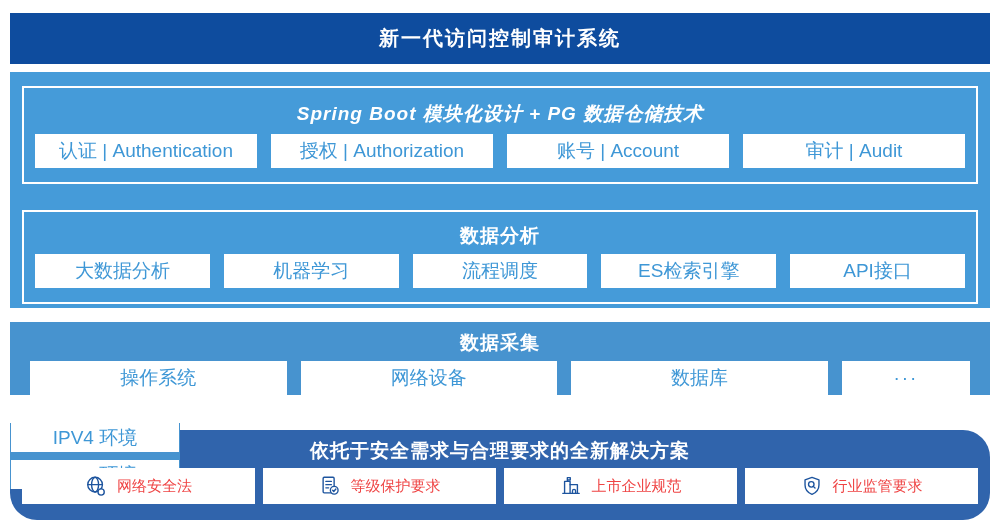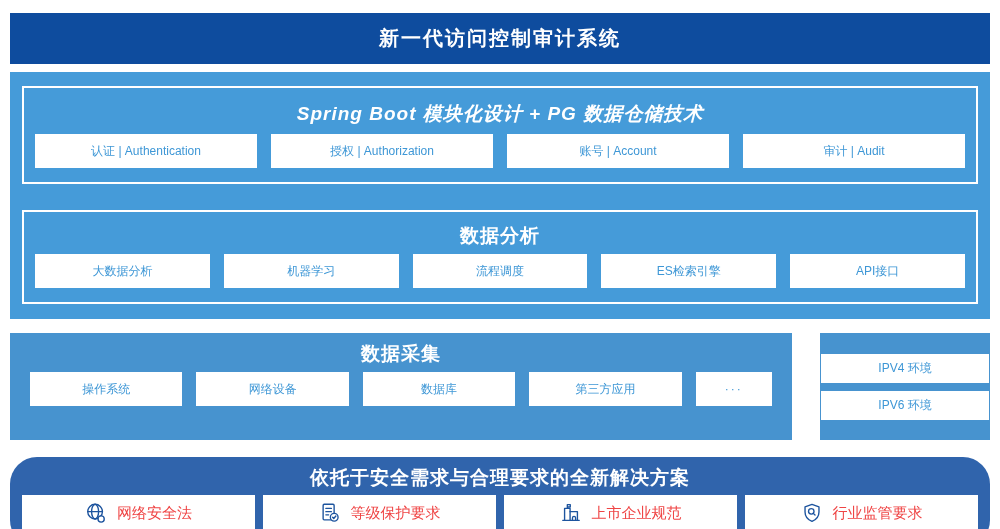--- a/index.html
+++ b/index.html
@@ -11,41 +11,41 @@
   .page { padding: 13px 10px 0; }
 
   
   .banner {
     height: 51px; background: #0e4c9e; color: #ffffff;
     display: flex; align-items: center; justify-content: center;
     font-size: 20px; font-weight: bold; letter-spacing: 2px;
   }
 
   
-  .upper { margin-top: 8px; background: #459bd9; padding: 14px 12px 15px; }
+  .upper { margin-top: 8px; background: #459bd9; padding: 14px 12px 4px; }
   .bordered { border: 2px solid #ffffff; padding: 5px 11px 14px; }
   .bordered + .bordered { margin-top: 26px; }
 
   .section-title {
     color: #ffffff; font-size: 19px; font-weight: bold;
     text-align: center; letter-spacing: 1px;
   }
   .spring-title { height: 41px; line-height: 41px; font-style: italic; }
   .analysis-title { height: 37px; line-height: 37px; }
 
   .pill-row { display: flex; gap: 14px; }
   .pill {
     flex: 1; height: 34px; background: #ffffff;
     display: flex; align-items: center; justify-content: center;
-    color: #3e97d6; font-size: 12px; white-space: nowrap;
+    color: #3e97d6; font-size: 19px; white-space: nowrap;
   }
   .pill.dots { flex: 0.5; letter-spacing: 2px; }
 
   
-  .collect-row { display: flex; gap: 28px; margin-top: 14px; height: 107px; }
+  .collect-row { display: flex; gap: 28px; margin-top: 14px; height: 91px; flex-direction: column; }
   .collect { flex: 1; background: #4793cf; padding: 3px 20px 0; }
   .collect-title { height: 36px; line-height: 36px; }
   .ipv {
     width: 170px; background: #4793cf;
     display: flex; flex-direction: column; justify-content: center;
     gap: 8px; padding: 0 1px;
   }
   .ipv .pill { flex: none; height: 29px; }
 
   
@@ -96,21 +96,20 @@
   </div>
 
   <div class="collect-row">
 
     <div class="collect">
       <div class="section-title collect-title">数据采集</div>
       <div class="pill-row">
         <div class="pill">操作系统</div>
         <div class="pill">网络设备</div>
         <div class="pill">数据库</div>
-        <div class="pill">第三方应用</div>
         <div class="pill dots">···</div>
       </div>
     </div>
 
     <div class="ipv">
       <div class="pill">IPV4 环境</div>
       <div class="pill">IPV6 环境</div>
     </div>
 
   </div>

